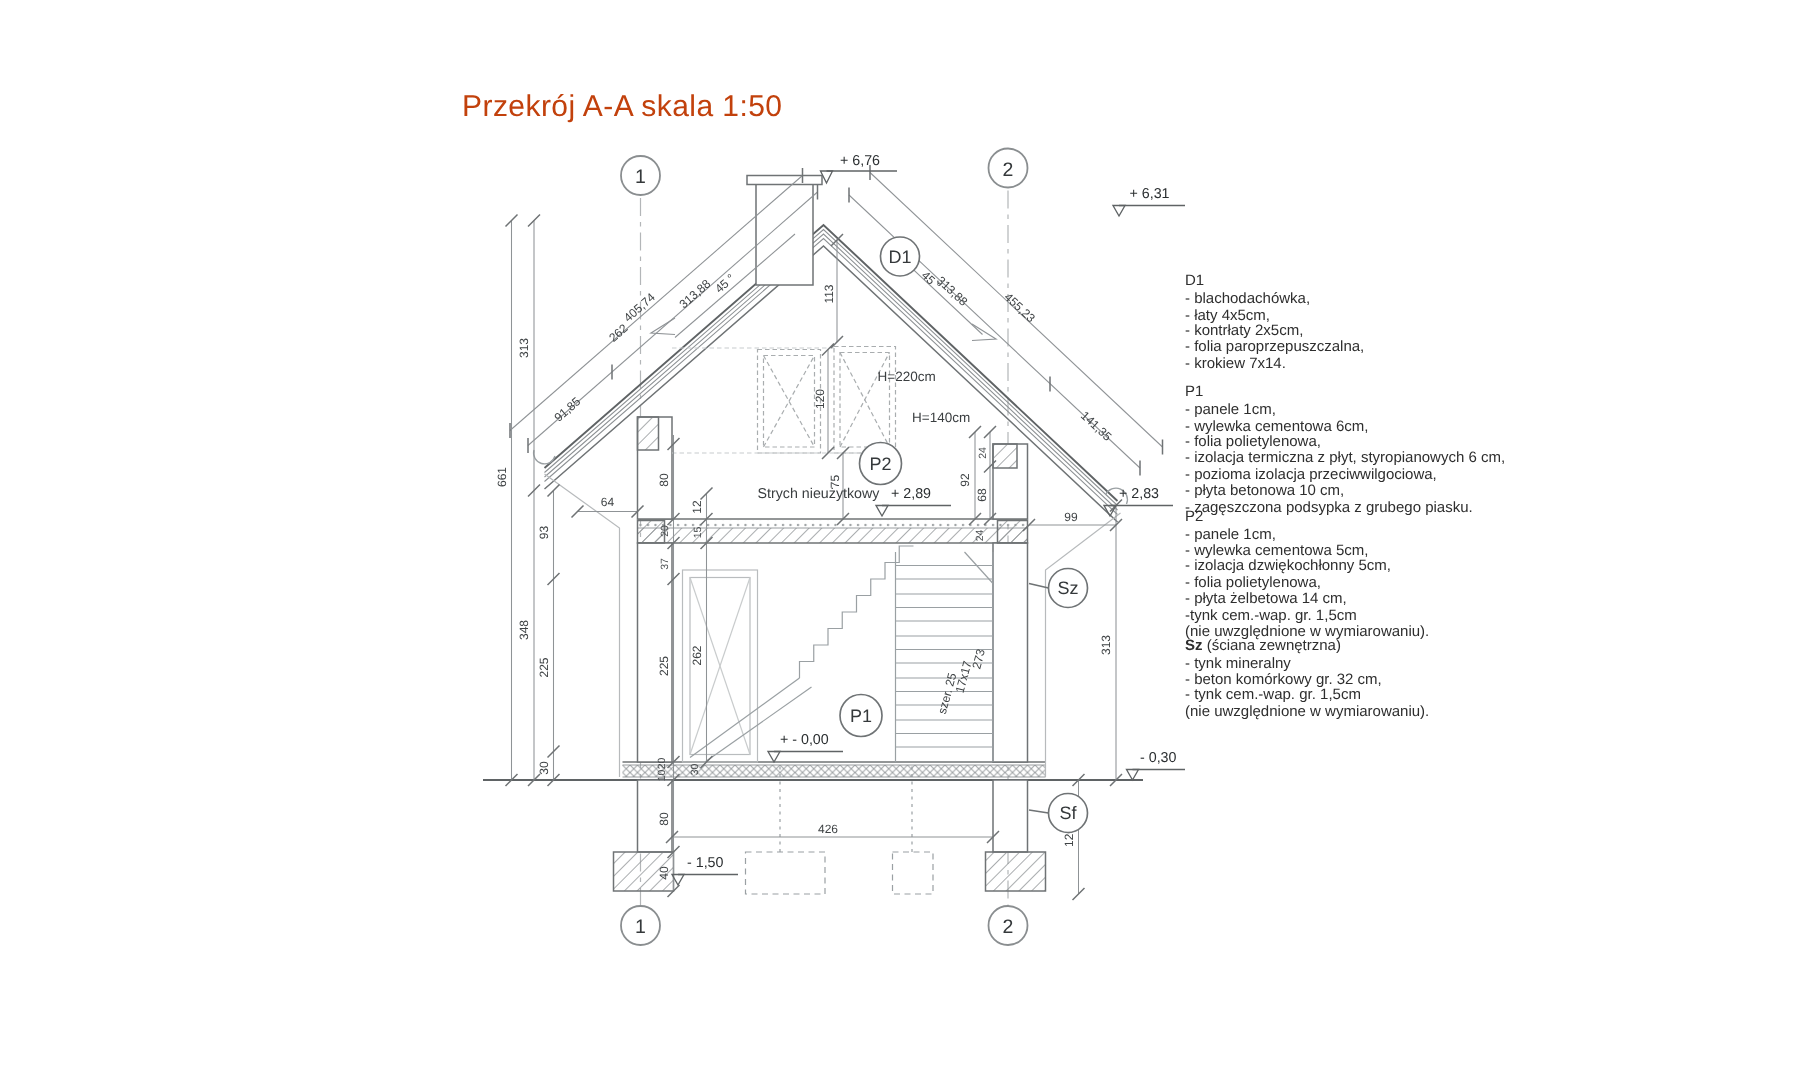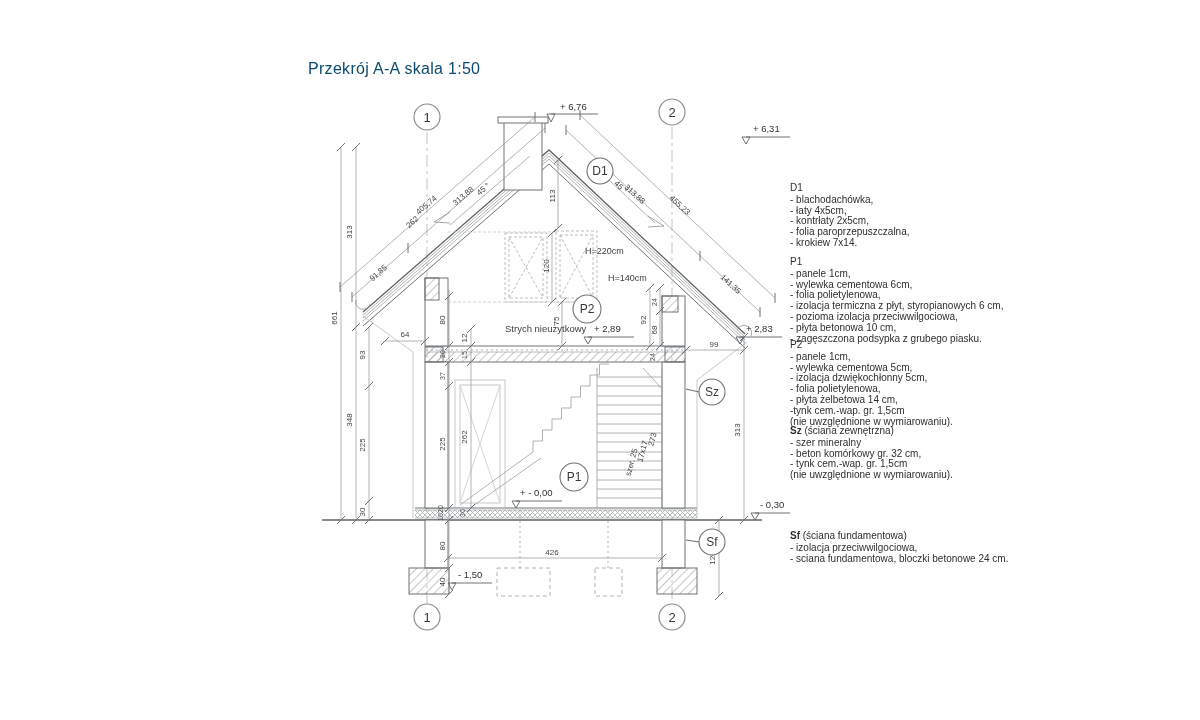--- a/index.html
+++ b/index.html
@@ -1,18 +1,18 @@
 <!DOCTYPE html>
 <html><head>
 <meta charset="utf-8">
 <style>
   html,body{margin:0;padding:0;background:#ffffff;}
   #canvas{position:relative;width:1200px;height:720px;background:#ffffff;overflow:hidden;
           font-family:"Liberation Sans", sans-serif;}
-  #title{position:absolute;left:308px;top:60px;font-size:16px;color:#0c4a6e;letter-spacing:.3px;}
+  #title{position:absolute;left:308px;top:60px;font-size:20px;color:#c2410c;letter-spacing:.3px;}
   svg text{font-family:"Liberation Sans", sans-serif;}
   .dimtxt{font-size:8px;fill:#3f4345;}
   .dimtxt7{font-size:7px;fill:#4a4e50;}
   .lvltxt{font-size:9.5px;fill:#2b2f31;}
   .circtxt{font-size:12px;fill:#35393b;}
   .axistxt{font-size:13px;fill:#35393b;}
   .roomtxt{font-size:9.5px;fill:#3a3e40;}
   .htxt{font-size:9px;fill:#3a3e40;}
   .note{position:absolute;left:790px;width:260px;font-size:10px;line-height:10.8px;color:#2e2e2e;}
   .note .hd{margin-bottom:1px;}
@@ -338,26 +338,21 @@
     <div>- wylewka cementowa 5cm,</div>
     <div>- izolacja dzwiękochłonny 5cm,</div>
     <div>- folia polietylenowa,</div>
     <div>- płyta żelbetowa 14 cm,</div>
     <div>-tynk cem.-wap. gr. 1,5cm</div>
     <div>(nie uwzględnione w wymiarowaniu).</div>
   </div>
 
   <div class="note" style="top:426px">
     <div class="hd"><b>Sz</b> <span>(ściana zewnętrzna)</span></div>
-    <div>- szer mineralny</div>
+    <div>- tynk mineralny</div>
     <div>- beton komórkowy gr. 32 cm,</div>
     <div>- tynk cem.-wap. gr. 1,5cm</div>
     <div>(nie uwzględnione w wymiarowaniu).</div>
   </div>
 
-  <div class="note" style="top:531px">
-    <div class="hd"><b>Sf</b> <span>(ściana fundamentowa)</span></div>
-    <div>- izolacja przeciwwilgociowa,</div>
-    <div>- sciana fundamentowa, bloczki betonowe 24 cm.</div>
-  </div>
 
 
 </div>
 
 </body></html>

